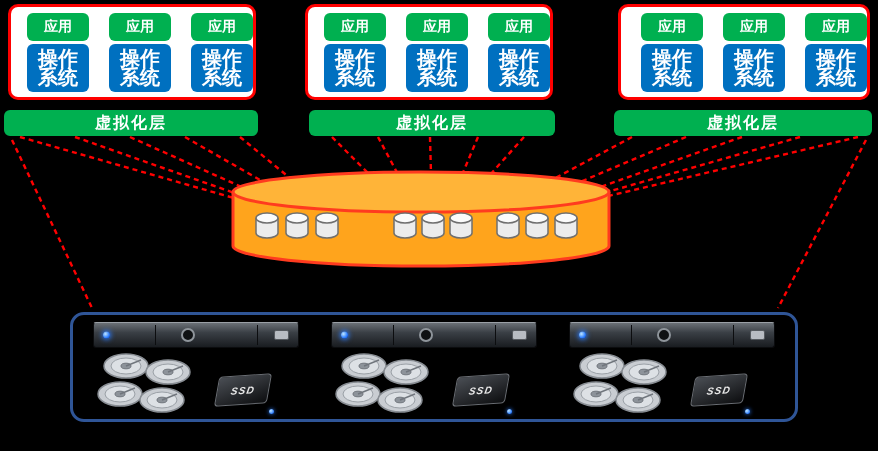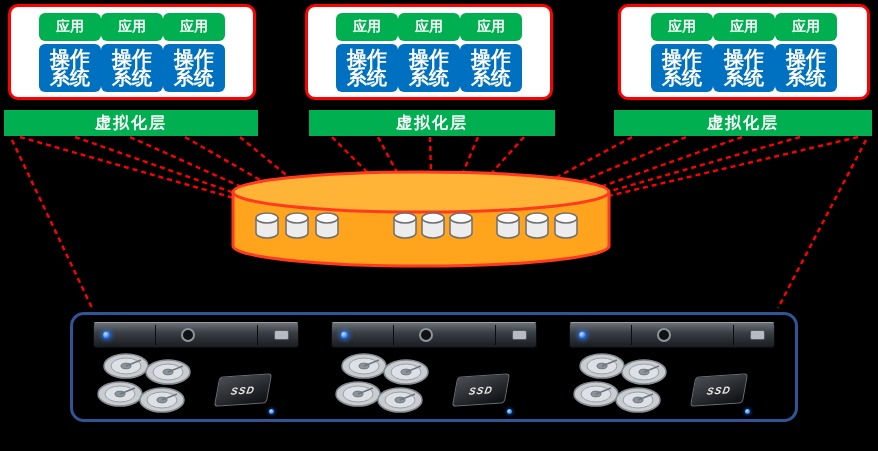--- a/index.html
+++ b/index.html
@@ -9,39 +9,39 @@
   }
   
   .svg-layer{position:absolute;left:0;top:0;z-index:1;}
   .conn{stroke:var(--connector-line,#FF0000);stroke-width:2.4;stroke-dasharray:5 4;fill:none;}
   .pool-shape{fill:var(--storage-pool-fill,#FFA41C);stroke:var(--storage-pool-stroke,#FF3B1F);stroke-width:3;}
   .pool-top{fill:#FFB438;}
   
   .vm-group{
     position:absolute;top:4px;height:96px;background:var(--vm-group-fill,#fff);
     border:3px solid var(--vm-group-border,#FF0000);border-radius:10px;
-    display:flex;justify-content:center;align-items:center;z-index:2;box-sizing:border-box;
+    display:flex;justify-content:flex-end;align-items:center;z-index:2;box-sizing:border-box;gap:20px;
   }
   .g1{left:8px;width:248px;}
   .g2{left:305px;width:248px;}
   .g3{left:618px;width:252px;}
   .vm-stack{width:62px;display:flex;flex-direction:column;gap:3px;}
   .app-box{
     height:28px;background:var(--app-box,#00B050);border-radius:6px;color:#fff;
     font-size:14px;font-weight:bold;display:flex;align-items:center;justify-content:center;
   }
   .os-box{
     height:48px;background:var(--os-box,#0070C0);border-radius:6px;color:#fff;
     font-size:20px;font-weight:bold;line-height:19px;white-space:pre-line;text-align:center;
     display:flex;align-items:center;justify-content:center;
   }
   
   .virt-bar{
     position:absolute;top:110px;height:26px;background:var(--virtualization-bar,#00B050);
-    color:#fff;font-size:16px;font-weight:bold;letter-spacing:2px;border-radius:0;
+    color:#fff;font-size:16px;font-weight:bold;letter-spacing:2px;border-radius:6px;
     display:flex;align-items:center;justify-content:center;z-index:2;
   }
   .b1{left:4px;width:254px;}
   .b2{left:309px;width:246px;}
   .b3{left:614px;width:258px;}
   
   .server-enclosure{
     position:absolute;left:70px;top:312px;width:728px;height:110px;box-sizing:border-box;
     border:3px solid var(--server-enclosure-border,#2F5597);border-radius:14px;z-index:2;
     display:flex;justify-content:space-between;padding:7px 20px 0;

